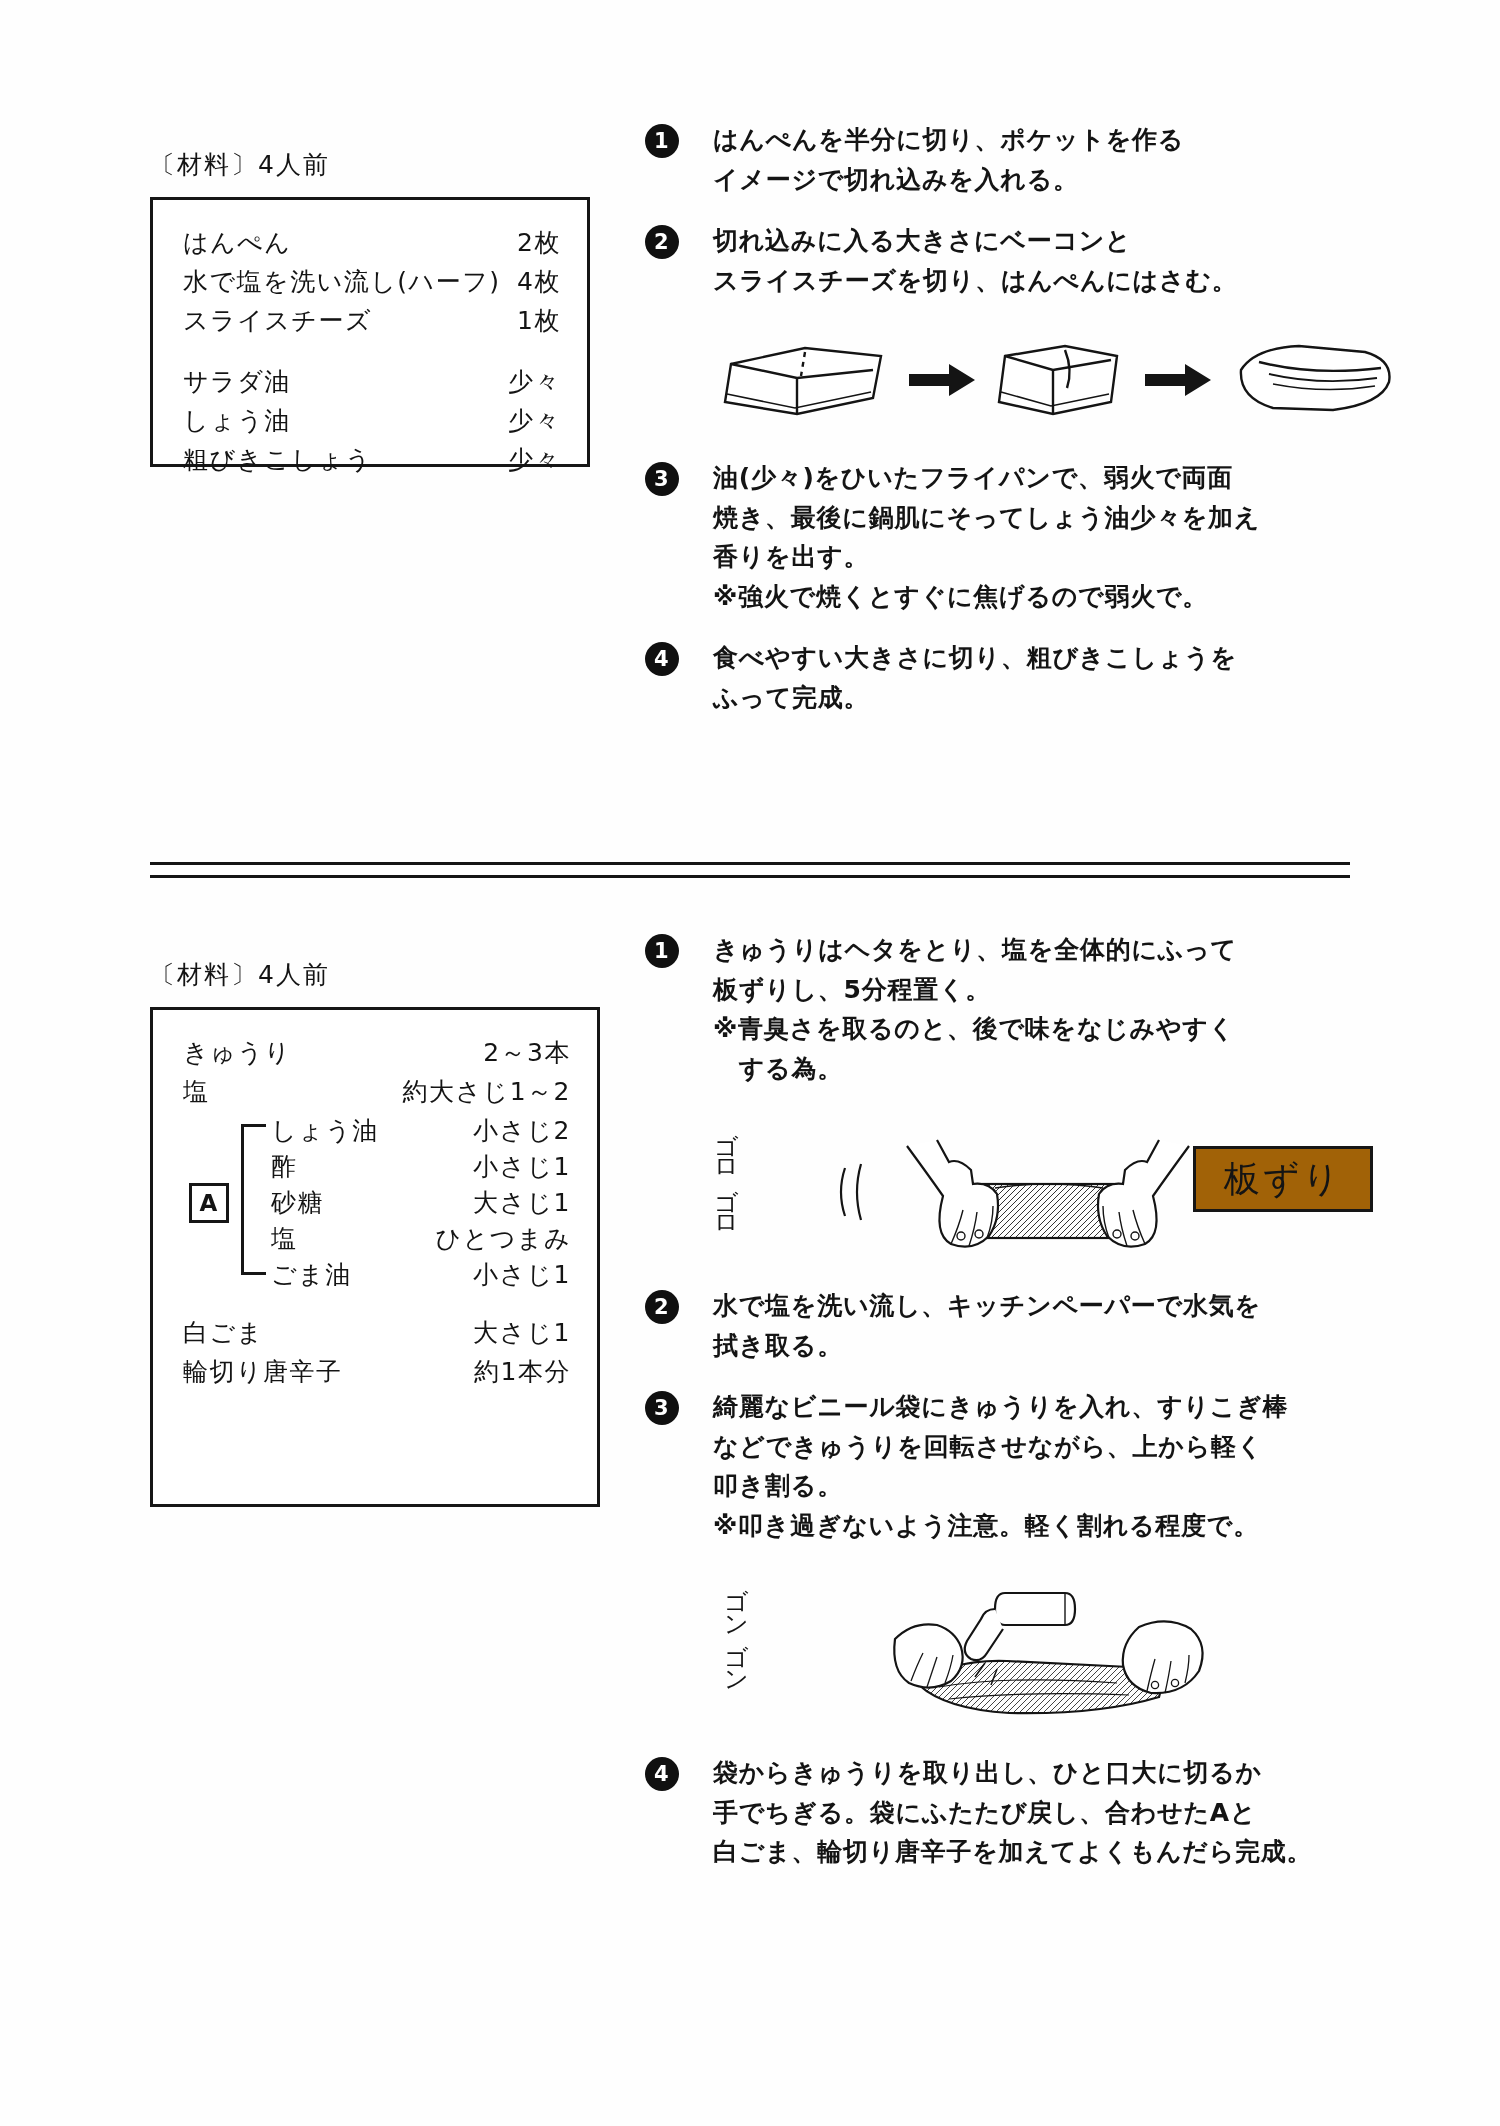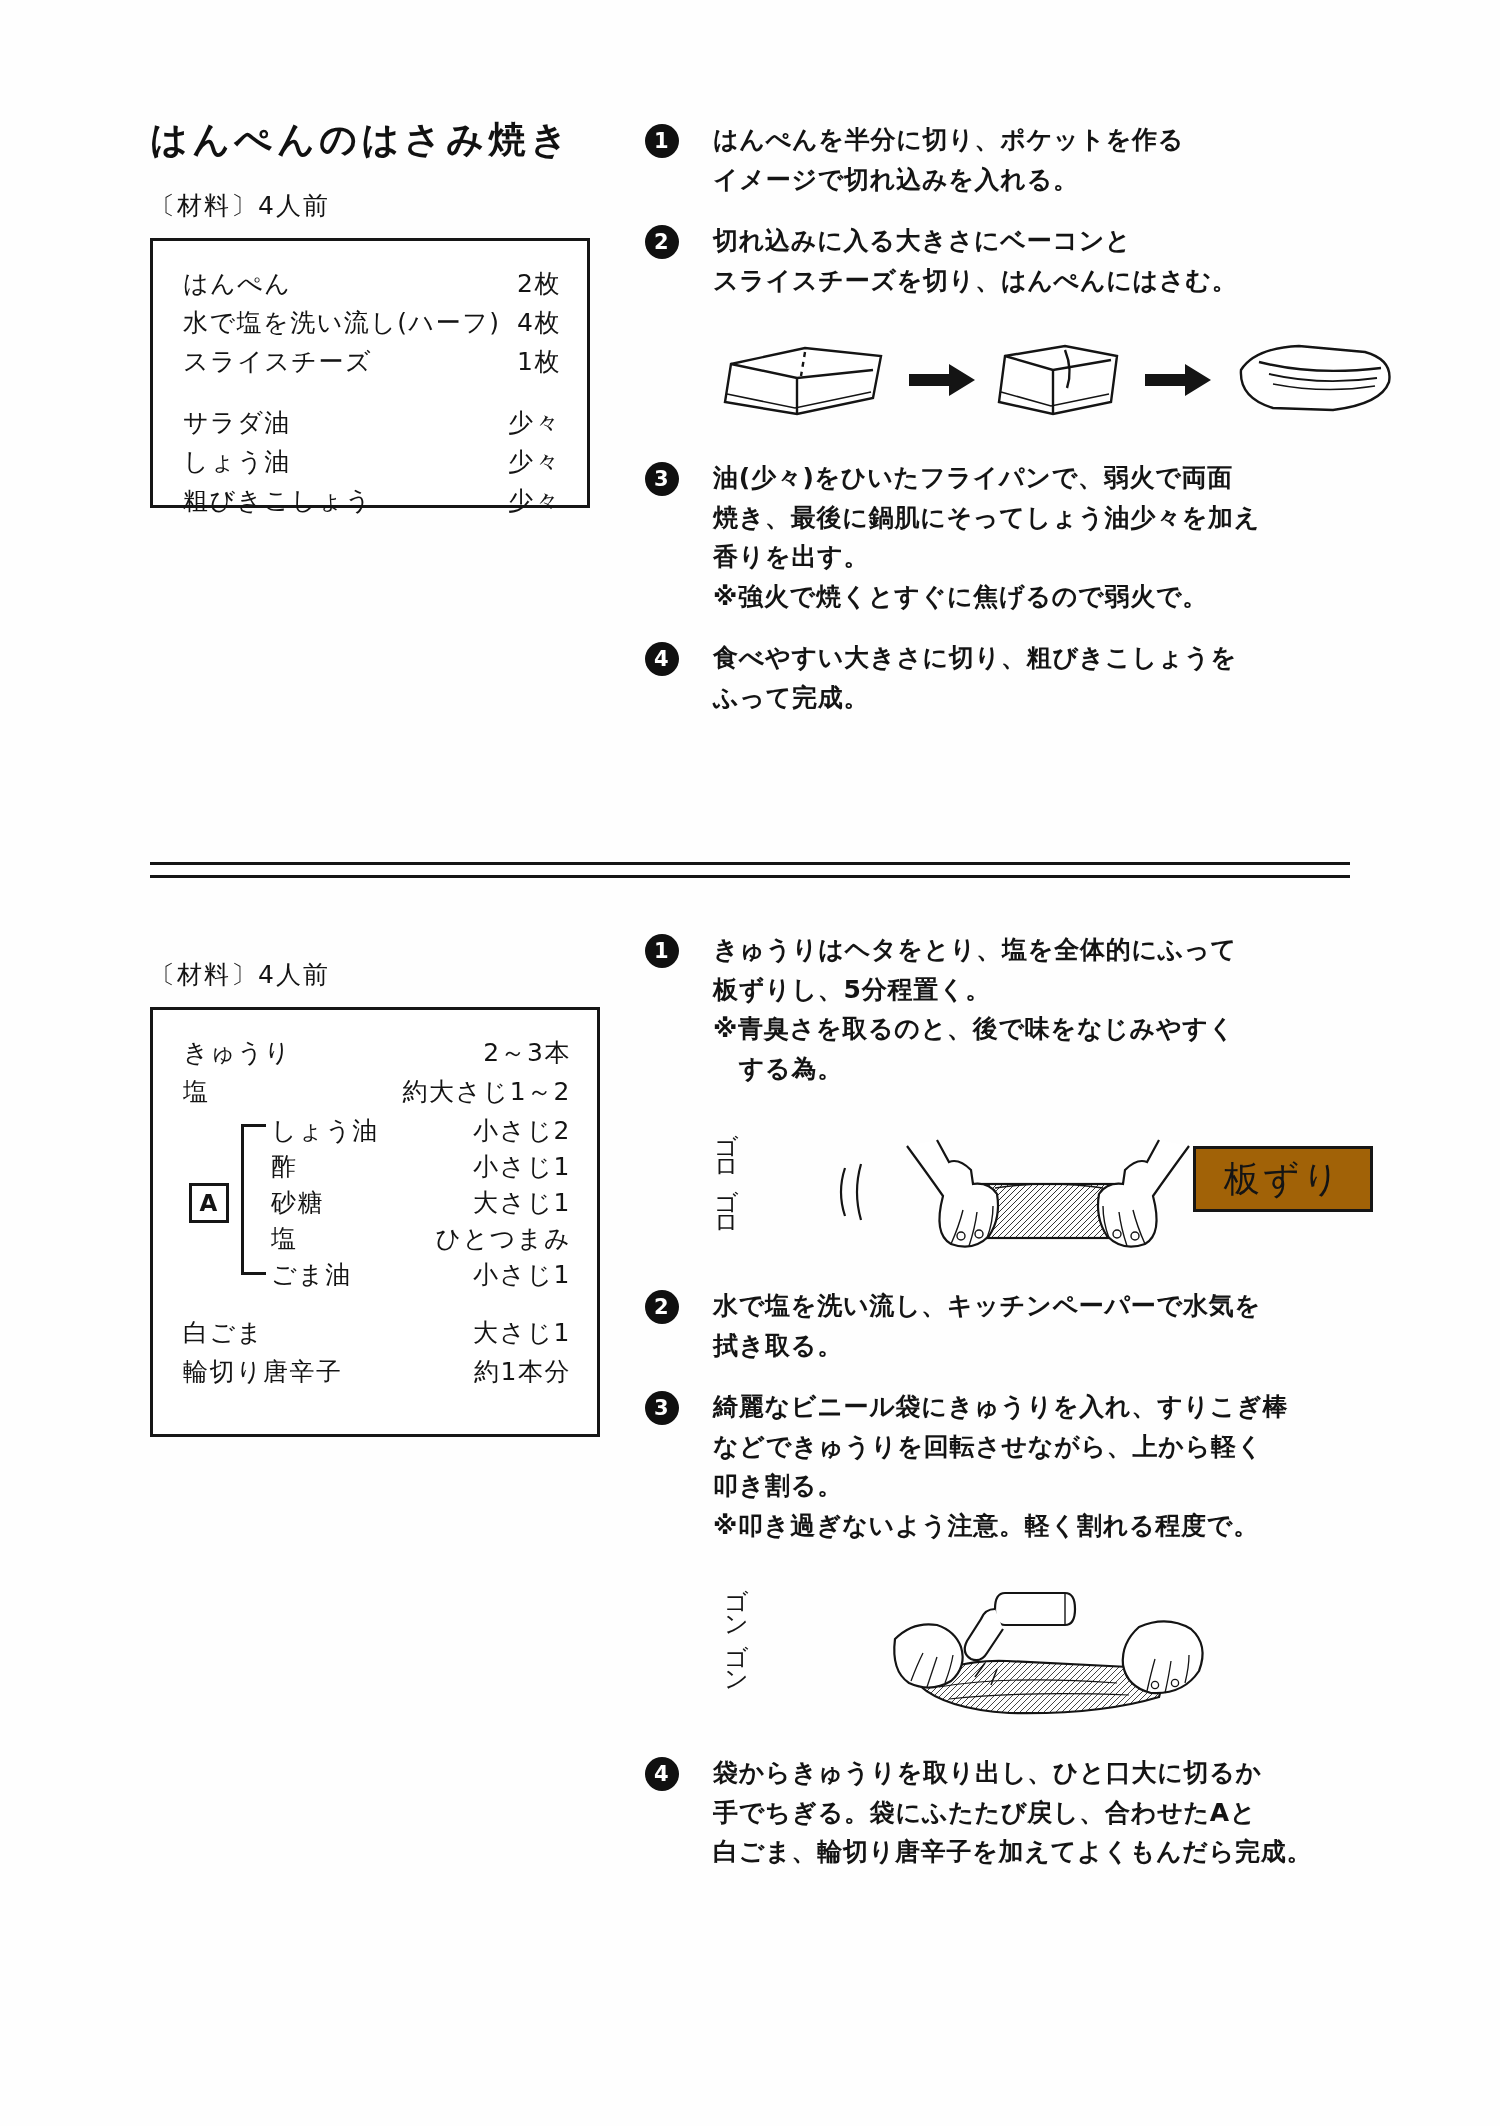--- a/index.html
+++ b/index.html
@@ -77,21 +77,21 @@
   
   .ing-box {
     margin-top: 16px;
     border: 3px solid #161616;
     padding: 30px 26px 30px 30px;
     box-sizing: border-box;
     position: relative;
     background: #fff;
   }
   #ing-box-1 { width: 440px; height: 270px; }
-  #ing-box-2 { width: 450px; height: 430px; }
+  #ing-box-2 { width: 450px; height: 500px; }
 
   .ing-row {
     display: flex;
     align-items: flex-end;
     font-size: 25px;
     line-height: 1.0;
     margin-bottom: 14px;
     letter-spacing: 0.04em;
   }
   .ing-name {
@@ -208,21 +208,20 @@
   }
 </style>
 </head>
 <body>
 
 <div class="page">
 
   <div class="recipe" id="recipe-1">
 
     <div class="left-col">
-      <div class="recipe-title hw">はんぺんのはさみ焼き</div>
 
       <div class="serves-line hw">〔材料〕4人前</div>
 
       <div class="ing-box" id="ing-box-1">
         <div class="ing-row">
           <span class="ing-name hw">はんぺん</span>
           <span class="ing-amt hw">2枚</span>
         </div>
         <div class="ing-row">
           <span class="ing-name hw">水で塩を洗い流し(ハーフ)</span>

